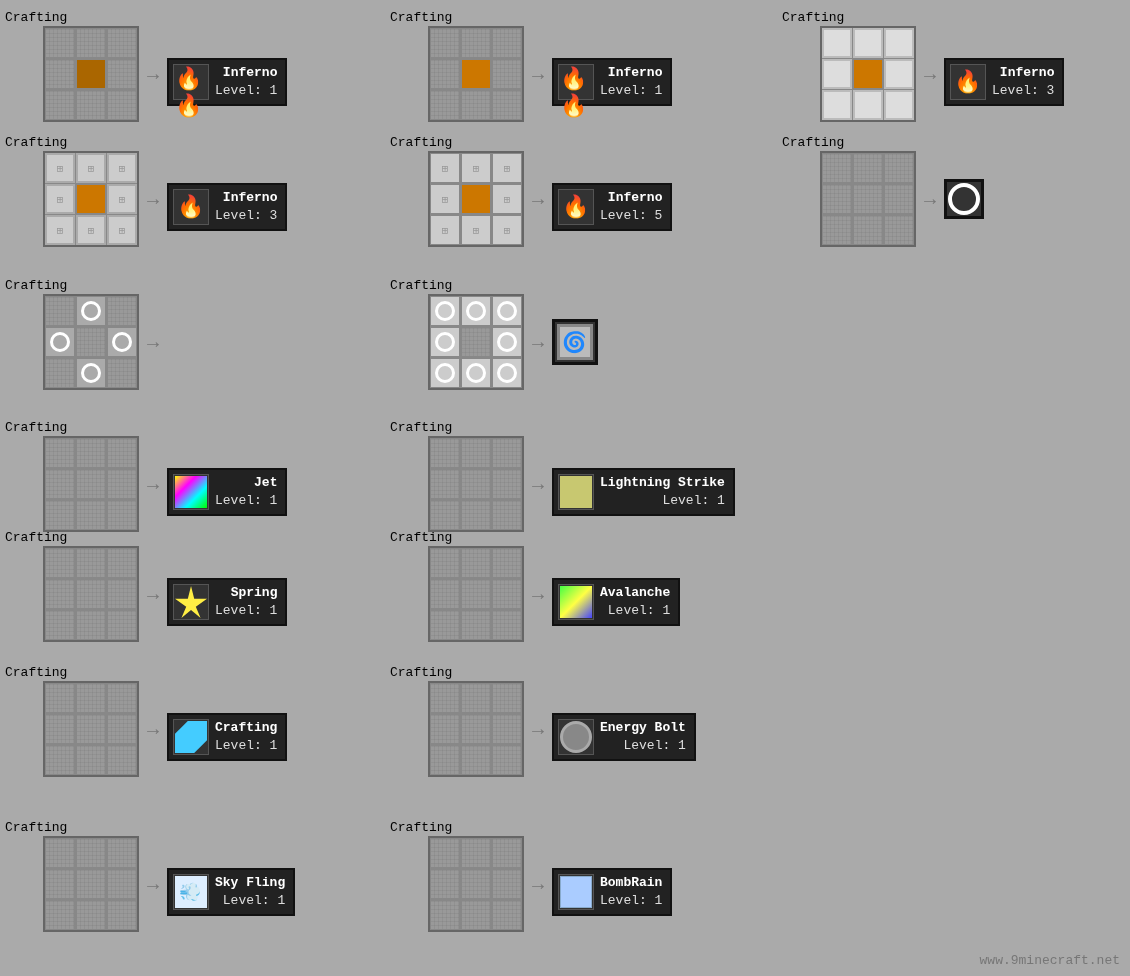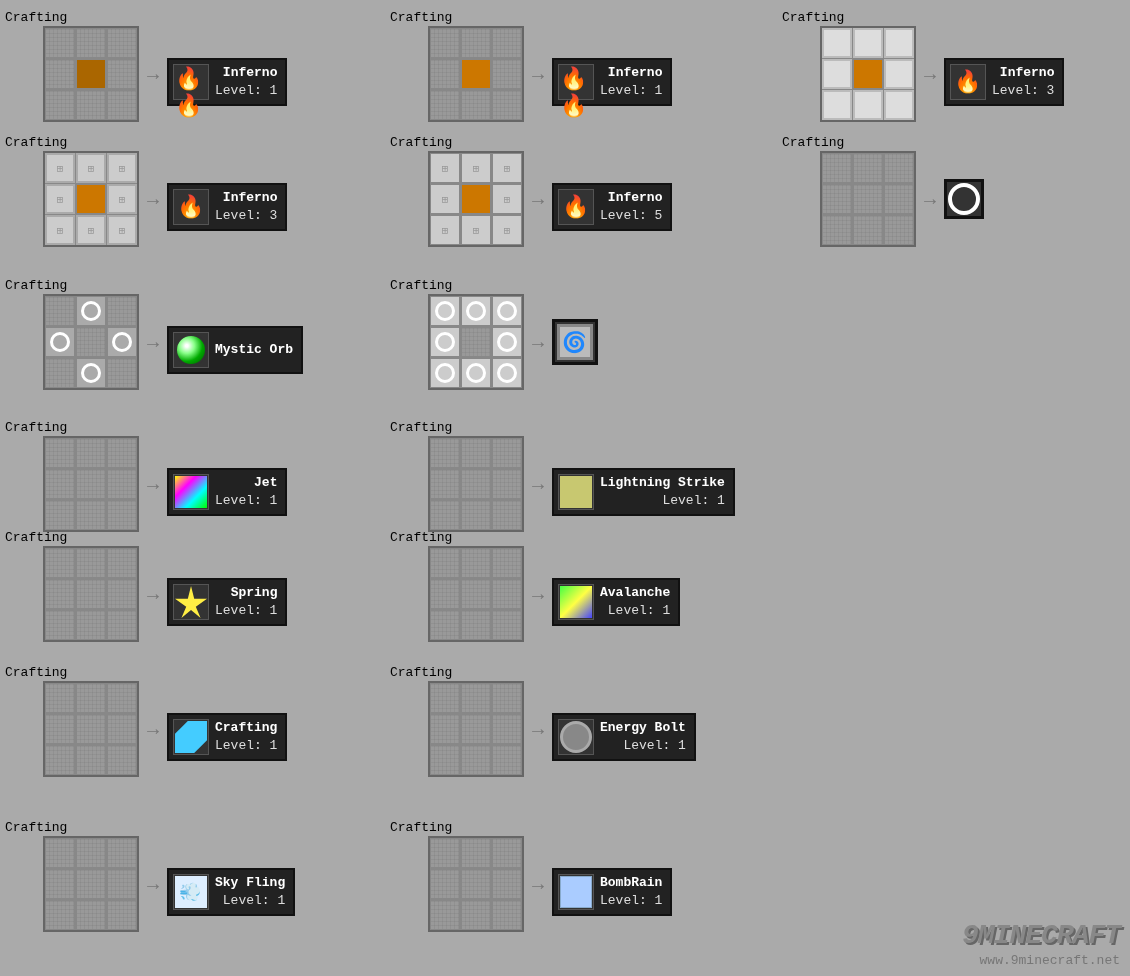--- a/index.html
+++ b/index.html
@@ -422,28 +422,20 @@
       <div class="cell" style="background:#aaa;">
           <div style="width:20px;height:20px;border:3px solid #fff;border-radius:50%;"></div>
         </div>
       <div class="cell stone"></div>
       <div class="cell" style="background:#aaa;">
           <div style="width:20px;height:20px;border:3px solid #fff;border-radius:50%;"></div>
         </div>
       <div class="cell stone"></div>
     </div>
     <span class="arrow" style="margin-top:0;font-size:20px;color:#777;">→</span>
-    <div class="result-box">
-      <div class="result-icon">
-        <div class="icon-orb"></div>
-      </div>
-      <div class="result-text">
-        <div class="name">Mystic Orb</div>
-      </div>
-    </div>
   </div>
 </div>
 
 <div class="section" style="top:278px;left:390px;flex-direction:column;align-items:flex-start;">
   <span class="crafting-label">Crafting</span>
   <div style="display:flex;align-items:center;gap:8px;margin-top:16px;">
     <div class="crafting-grid" style="margin-top:0;">
       <div class="cell" style="background:#ccc;">
           <div style="width:20px;height:20px;border:3px solid #fff;border-radius:50%;"></div>
         </div>
@@ -687,15 +679,14 @@
       </div>
       <div class="result-text">
         <div class="name">BombRain</div>
         <div class="level">Level: 1</div>
       </div>
     </div>
   </div>
 </div>
 
 <div class="watermark">
-  <div class="watermark-logo">9MINECRAFT</div>
   <div class="watermark-url">www.9minecraft.net</div>
 </div>
 
 </body></html>

